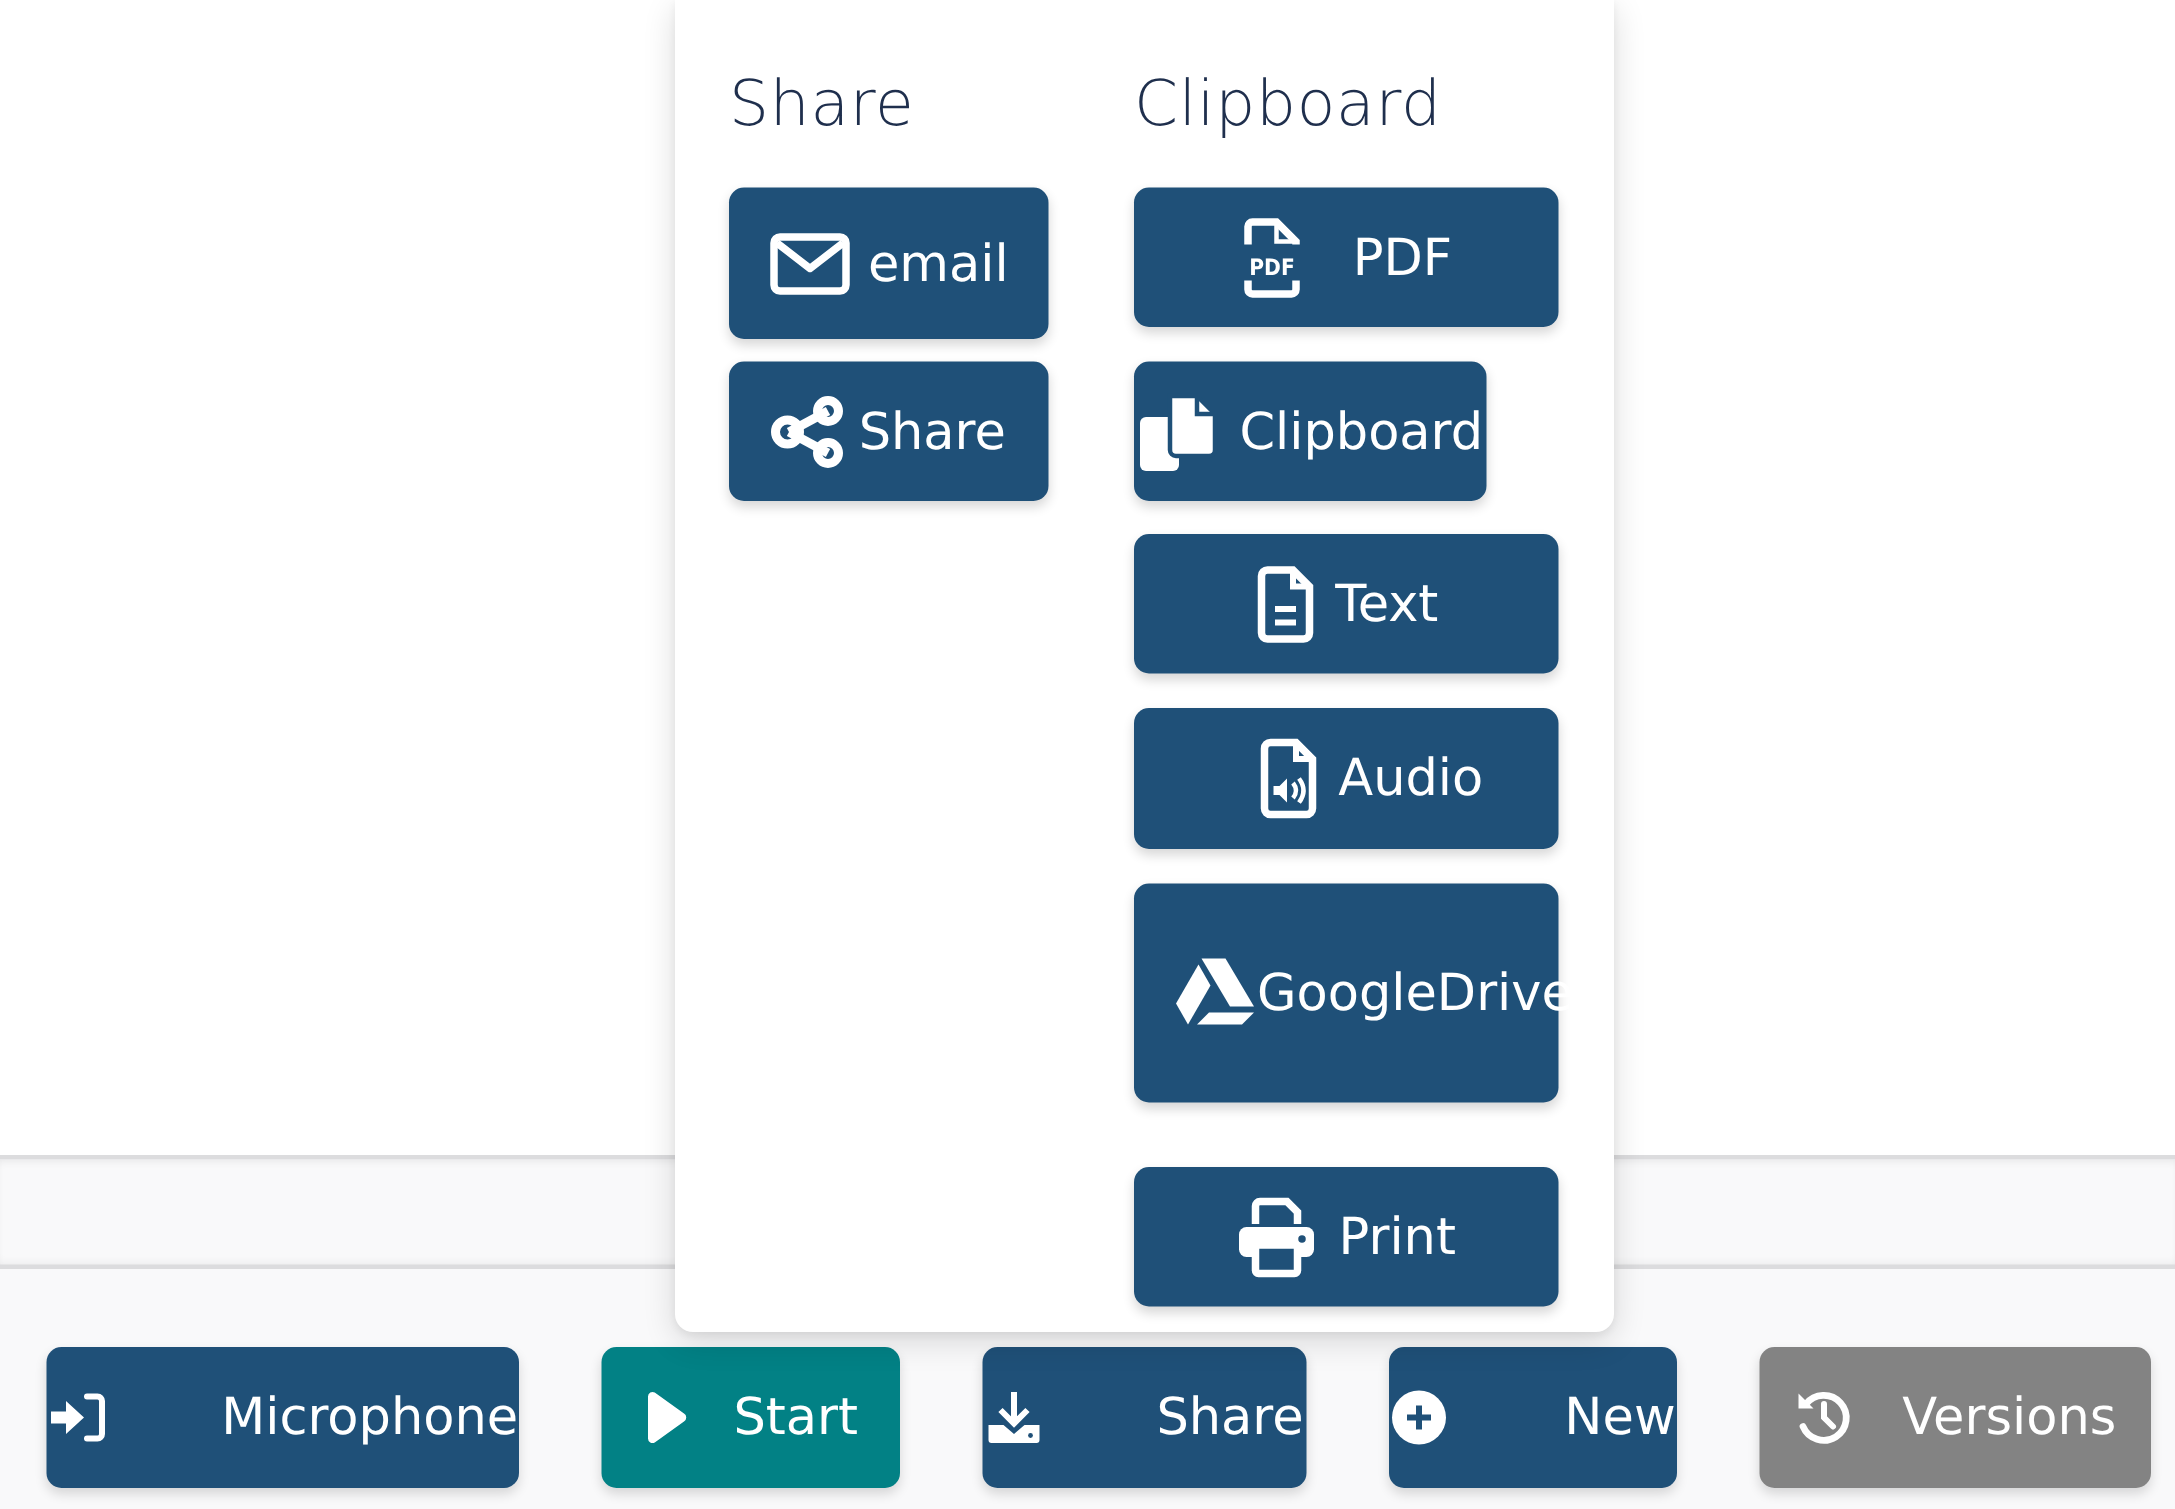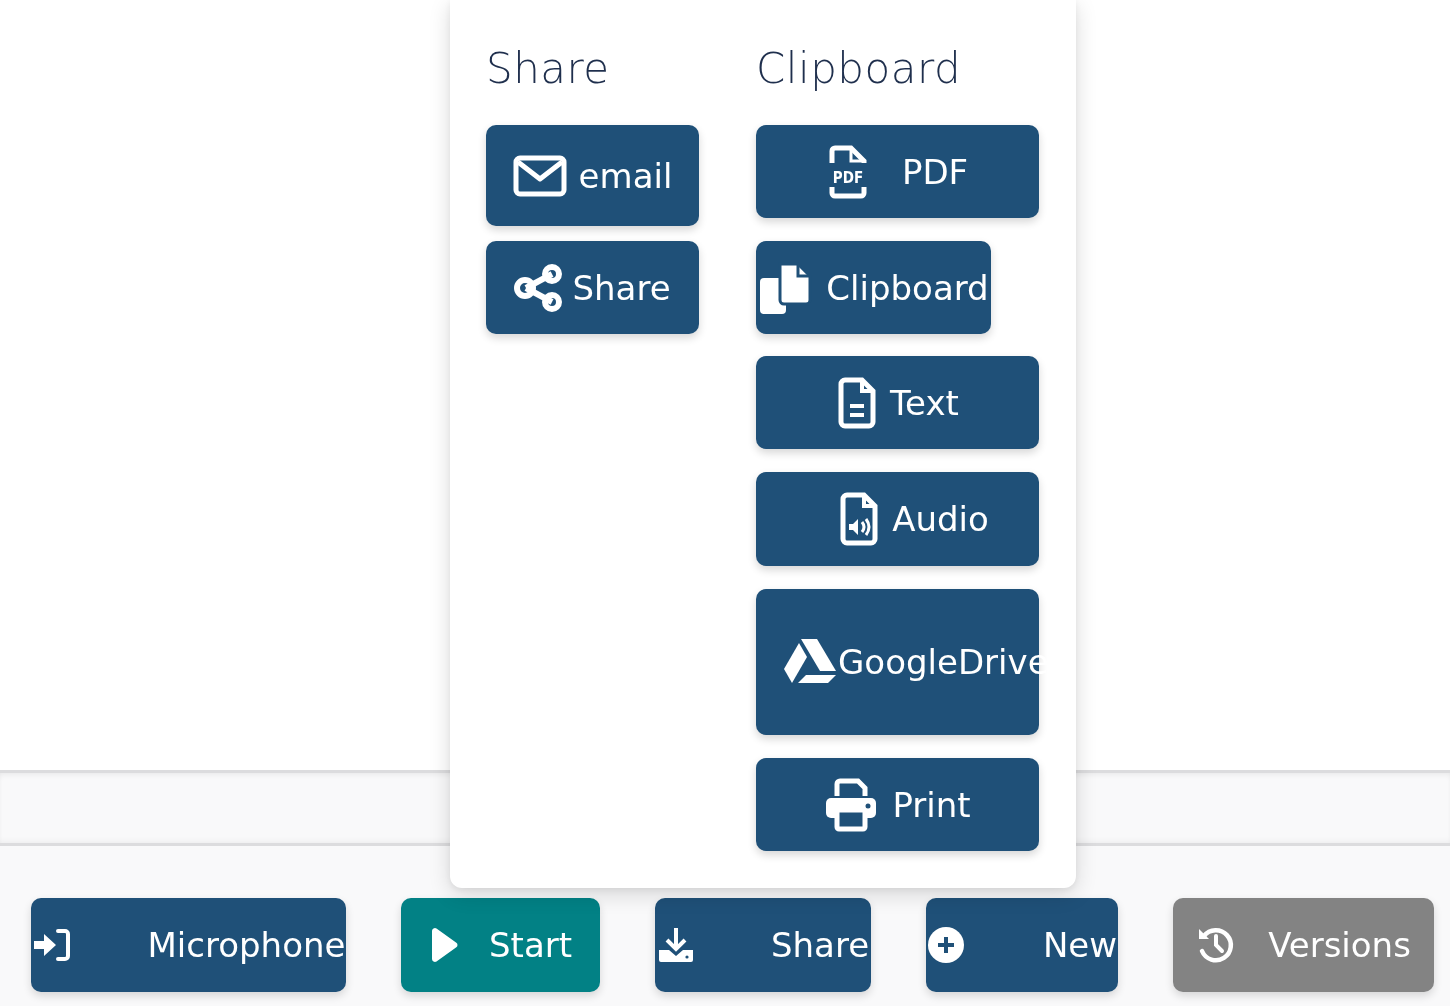--- a/index.html
+++ b/index.html
@@ -162,21 +162,21 @@
             <polygon points="17,6 25,20 10,46 2,32" fill="#fff"></polygon>
             <polygon points="16,46 24,38 54,38 46,46" fill="#fff"></polygon>
           </svg>
       </span>
       <span style="flex:1; display:flex; flex-direction:row; align-items:center; line-height:54px;">
         <span>Google</span>
         <span>Drive</span>
       </span>
     </div>
 
-    <div class="pbtn" style="left:306px; top:758px; width:283px; height:93px;">
+    <div class="pbtn" style="left:306px; top:778px; width:283px; height:93px;">
       <span class="ico" style="margin-right:14px;">
         <svg width="54" height="54" viewBox="0 0 54 54">
             <path d="M13 18 V6 a3 3 0 0 1 3-3 H34 L41 10 V18" fill="none" stroke="#fff" stroke-width="5"></path>
             <rect x="2" y="20" width="50" height="20" rx="5" fill="#fff"></rect>
             <circle cx="44" cy="28" r="2.5" fill="#1f5078"></circle>
             <rect x="13" y="32" width="28" height="19" rx="2" fill="#1f5078" stroke="#fff" stroke-width="5"></rect>
           </svg>
       </span>
       <span>Print</span>
     </div>

